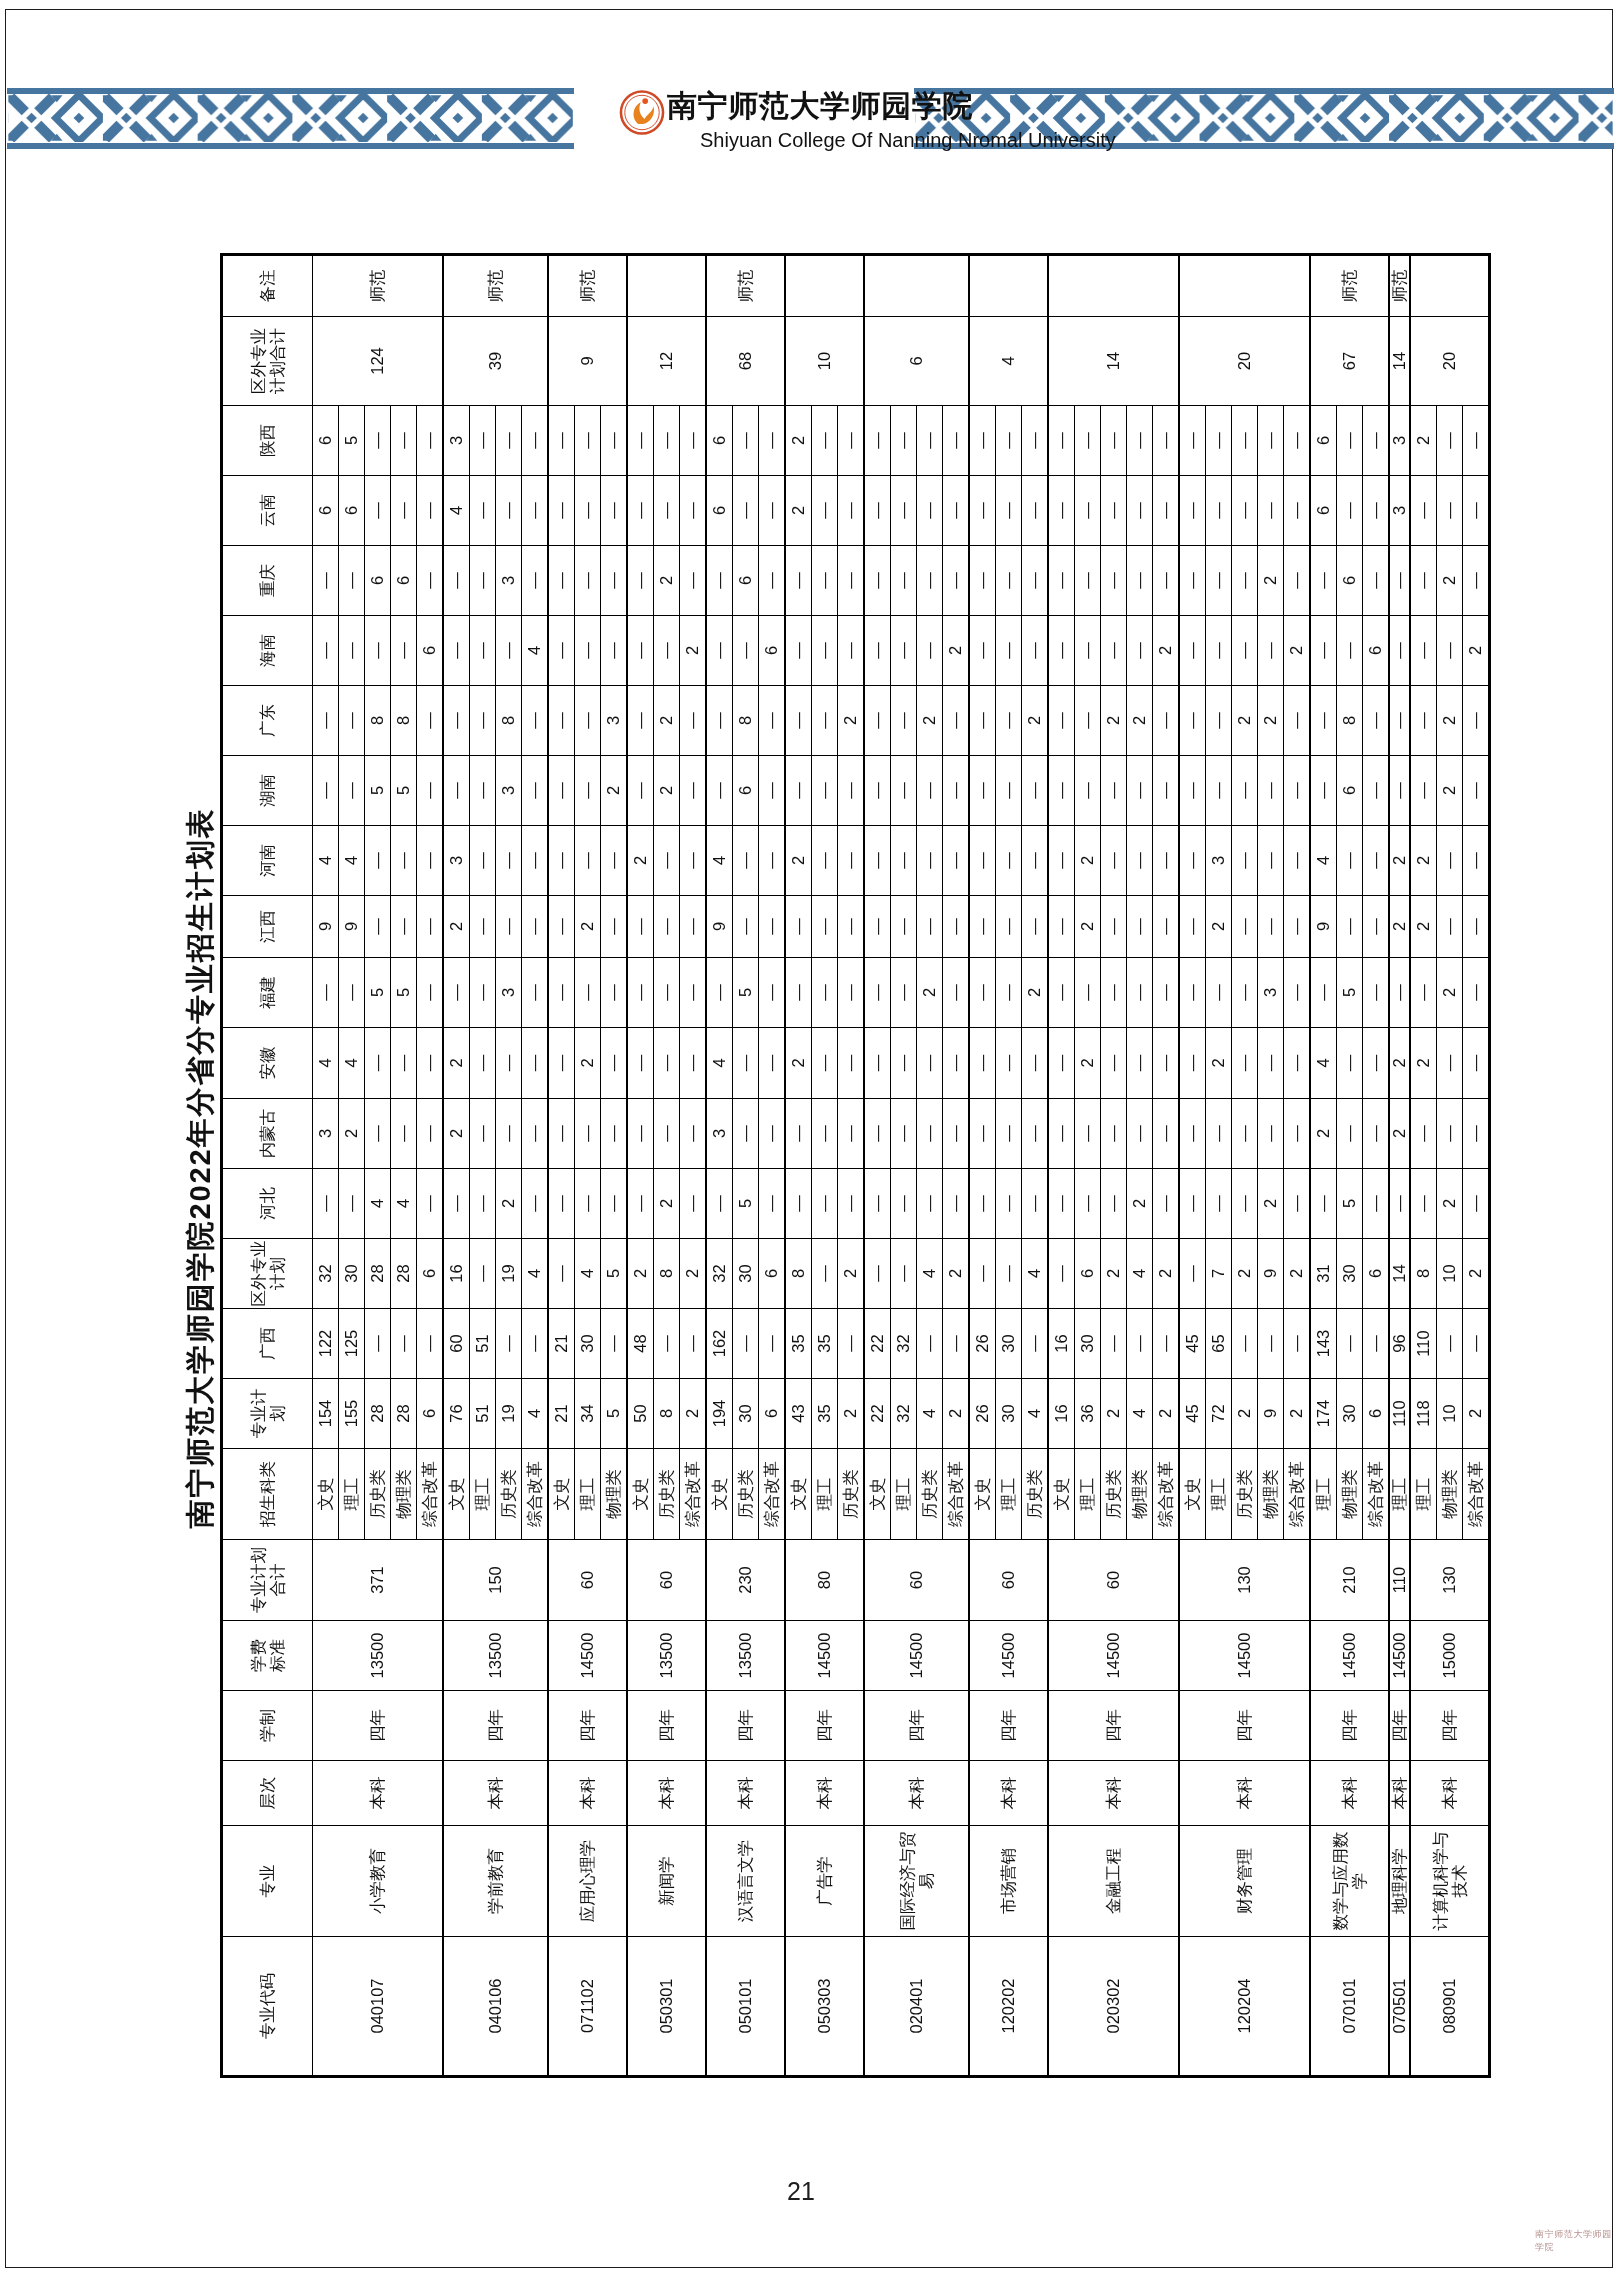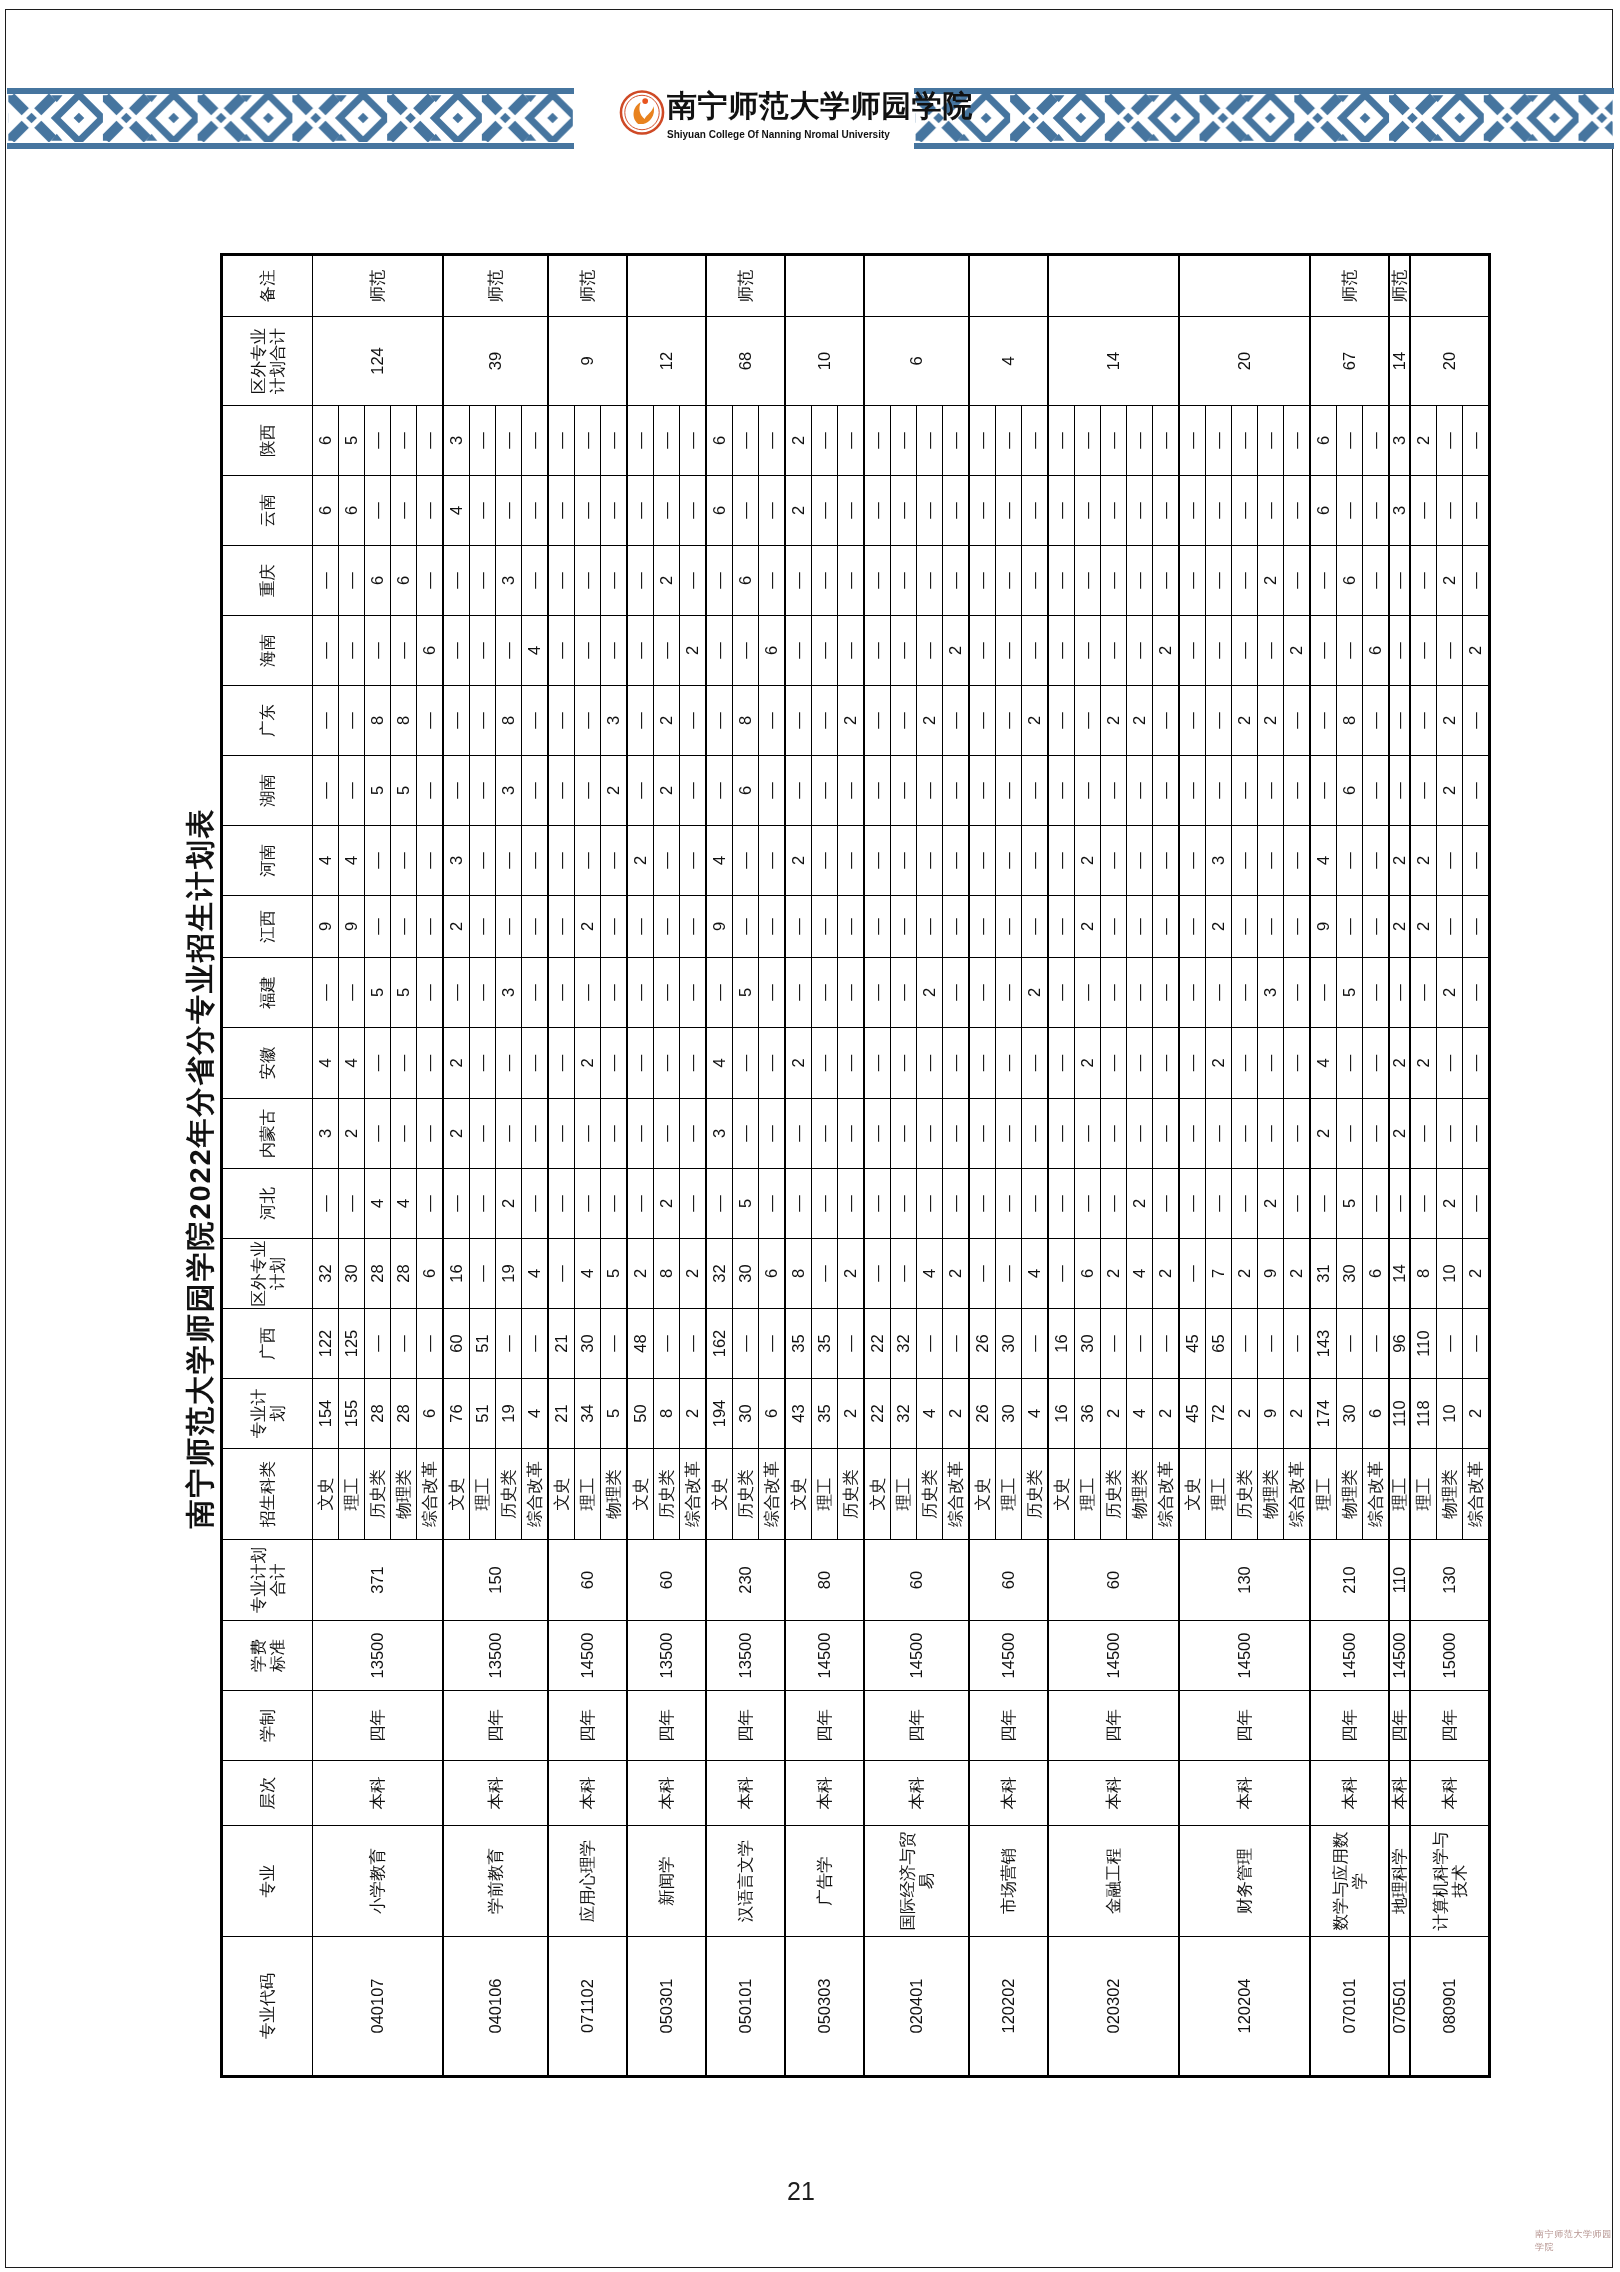--- a/index.html
+++ b/index.html
@@ -10,21 +10,21 @@
   .band{position:absolute;top:88px;height:61px;border-top:6.3px solid #46759f;border-bottom:6.3px solid #46759f;box-sizing:border-box;overflow:hidden;background:#fff;}
   .band-left{left:7px;width:567px;}
   .band-right{left:914px;width:700px;}
   .band svg{display:block;}
 
   
   .logo{position:absolute;left:619px;top:86px;width:298px;height:63px;}
   .emblem{position:absolute;left:0;top:1.3px;}
   .brand{position:absolute;left:48px;top:0;}
   .brand-cn{font-size:30px;font-weight:bold;letter-spacing:0.6px;white-space:nowrap;}
-  .brand-en{font-size:10px;font-weight:bold;transform:scaleY(1.05);white-space:nowrap;margin-top:1.9px;letter-spacing:0px;}
+  .brand-en{font-size:20px;font-weight:normal;transform:scaleY(1.05);white-space:nowrap;margin-top:1.9px;letter-spacing:0px;margin-left:33px;}
 
   
   .sheet-wrap{position:absolute;left:184px;top:258px;width:1282px;height:1820px;}
   .sheet{width:1820px;height:1282px;transform-origin:0 0;transform:translateY(1820px) rotate(-90deg);}
   .sheet-title{height:36px;line-height:33px;text-align:center;font-size:29px;font-weight:bold;letter-spacing:1.9px;white-space:nowrap;}
   table.plan{border-collapse:collapse;table-layout:fixed;width:1818px;border:3.2px solid #000;}
   table.plan th,table.plan td{border:1.3px solid #000;padding:0 0.6px;text-align:center;vertical-align:middle;font-size:16.5px;font-weight:normal;line-height:1.12;overflow:hidden;}
   table.plan th{height:89px;white-space:pre-line;}
   table.plan td{height:25px;}
   tr.gs td{border-top-width:2.5px;}

